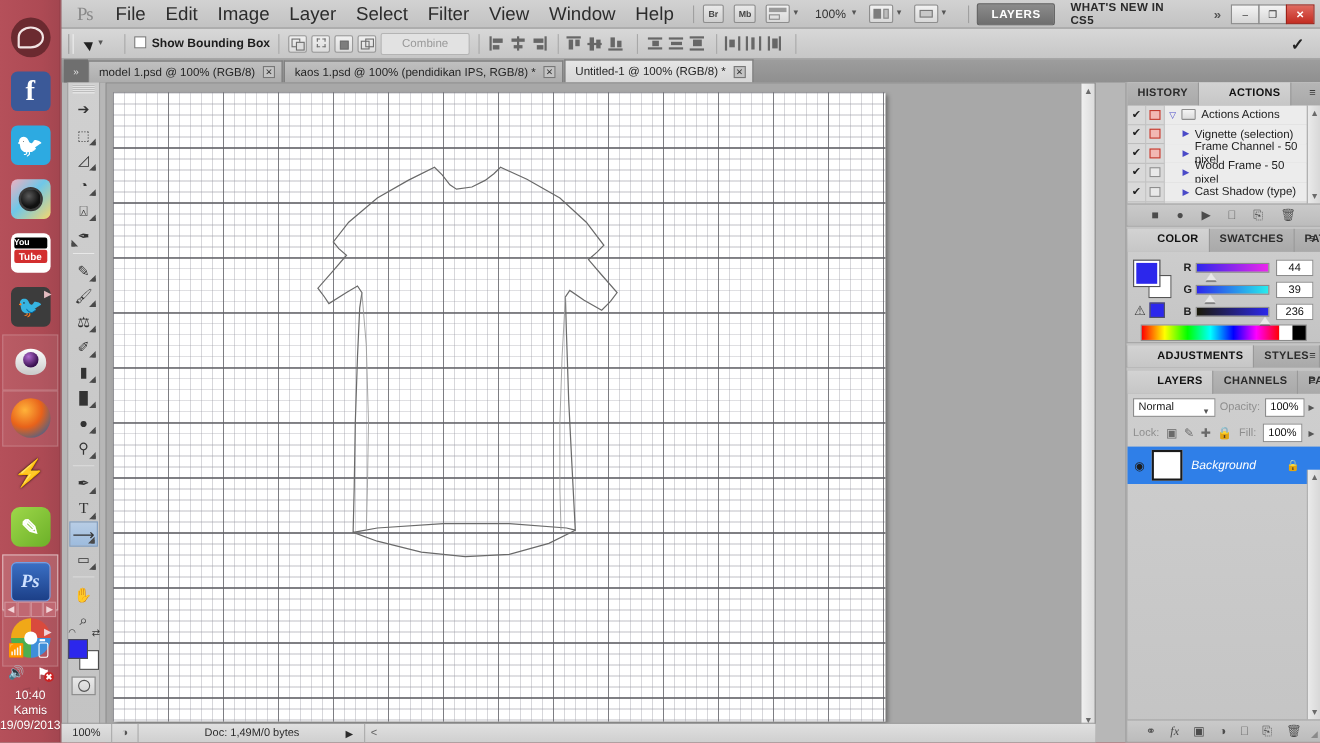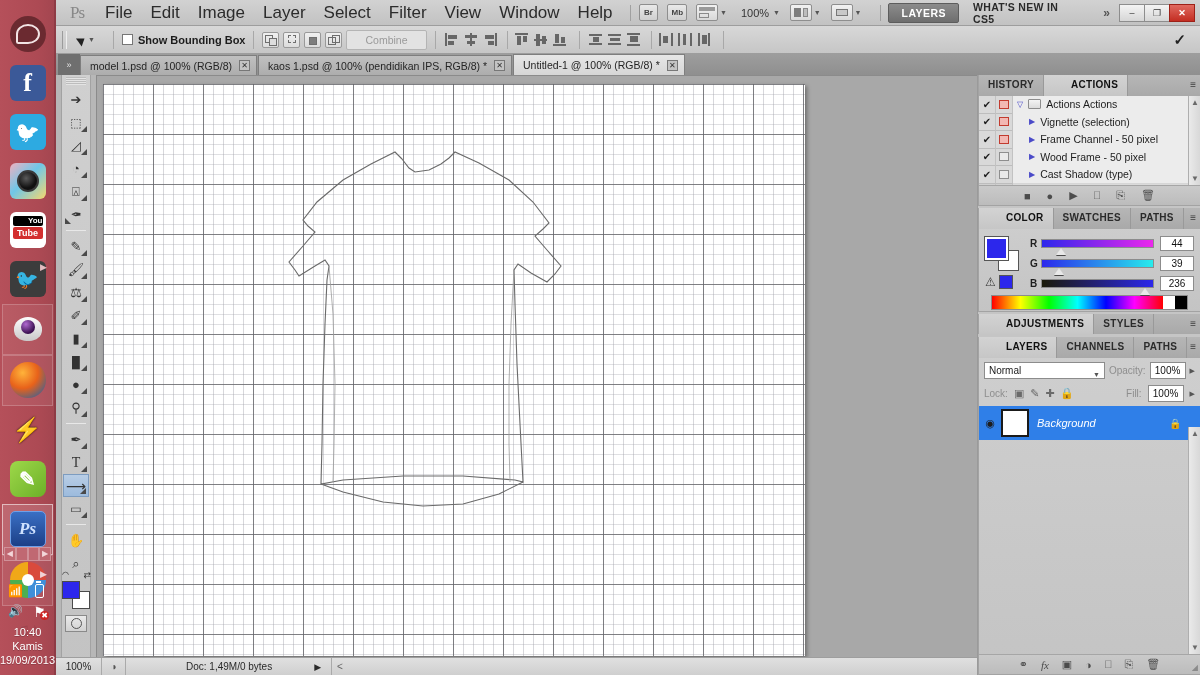--- a/index.html
+++ b/index.html
@@ -28,21 +28,21 @@
   .dock-slot.framed { background:rgba(255,255,255,0.07); border:1px solid rgba(255,255,255,0.20); }
   .dock-slot.active { background:rgba(255,255,255,0.14); border:1px solid rgba(255,255,255,0.55); }
   .ico-opera { background:#6b2a30; border-radius:50%; }
   .ico-opera::before{ content:""; position:absolute; width:20px;height:16px;border:2.5px solid #f2e4e4;border-radius:50% 50% 50% 10%; }
   .ico-fb { background:#3b5998; border-radius:6px; font-family:"Liberation Serif",serif; font-size:26px; line-height:30px;}
   .ico-tw { background:#2daae1; border-radius:6px; }
   .ico-tw::before{content:"\1F426"; font-size:20px; filter: grayscale(1) brightness(3);}
   .ico-insta { background:linear-gradient(135deg,#f0b0c0,#6fc7e8 45%,#f5d76e); border-radius:6px;}
   .ico-insta::after{content:""; width:18px;height:18px;border-radius:50%;background:radial-gradient(circle at 40% 35%,#5a5a5a,#111 60%); border:2px solid #3a3a3a;}
   .ico-yt { background:#fff; border-radius:6px; display:block; padding:4px 3px;}
-  .ico-yt .y1{background:#000000;color:#fff;font-size:8px;text-align:right;border-radius:2px;line-height:10px;font-weight:bold}
+  .ico-yt .y1{background:#000000;color:#fff;font-size:8px;text-align:left;border-radius:2px;line-height:10px;font-weight:bold}
   .ico-yt .y2{background:#d32f2f;color:#fff;font-size:9px;text-align:center;border-radius:2px;line-height:12px;margin-top:1px;font-weight:bold}
   .ico-tw2 { background:#3c3c3c; border-radius:6px;}
   .ico-tw2::before{content:"\1F426"; font-size:19px;}
   .ico-cam { background:transparent; }
   .ico-cam::before{content:""; width:28px;height:24px;border-radius:50% 50% 45% 45%;background:linear-gradient(#fdfdfd,#c9c9c9); position:absolute;}
   .ico-cam::after{content:""; width:14px;height:14px;border-radius:50%;background:radial-gradient(circle at 35% 30%,#b06ad0,#3a1050 70%); position:absolute; top:9px;left:11px;}
   .ico-ff { background:radial-gradient(circle at 35% 30%,#ffb33a,#e8621a 45%,#2060a8 95%); border-radius:50%;}
   .ico-winamp { background:transparent; color:#f3f3f3; font-size:24px;}
   .ico-winamp::before{content:"\26A1"; color:#f5e642; text-shadow:0 0 2px #000;}
   .ico-green { background:linear-gradient(135deg,#9ed84a,#6cb028); border-radius:8px;}
@@ -180,21 +180,21 @@
   .statusbar { position:absolute; left:0; bottom:0; width:calc(100% - 205px); height:18px;
                background:linear-gradient(#e0e0e0,#cfcfcf); border-top:1px solid #9e9e9e;
                display:flex; align-items:center; font-size:10px; color:#2a2a2a;}
   .sb-zoom { width:46px; text-align:center; border-right:1px solid #aaa; height:18px; line-height:18px;}
   .sb-ico { width:24px; text-align:center; border-right:1px solid #aaa; height:18px; line-height:18px; font-size:10px; color:#555;}
   .sb-doc { padding-left:60px; }
   .sb-tri { margin-left:42px; font-size:9px;}
   .sb-rest { flex:1; border-left:1px solid #aaa; margin-left:10px; height:18px; line-height:18px; padding-left:5px; color:#666;}
 
   
-  .rdock { position:absolute; right:0; top:0; width:224px; bottom:0; background:#c5c5c5;
+  .rdock { position:absolute; right:0; top:0; width:178px; bottom:0; background:#c5c5c5;
            border-left:1px solid #9a9a9a;margin-left:36px; }
   .pnl { background:linear-gradient(#cfcfcf,#c4c4c4); border:1px solid #a3a3a3; border-top:none; }
   .pnl-tabs { display:flex; height:21px; background:linear-gradient(#b6b6b6,#a9a9a9); align-items:flex-end; position:relative;}
   .ptab { font-size:10px; font-weight:bold; letter-spacing:0.3px; color:#2b2b2b; padding:4px 9px 4px 9px;
           height:21px; border-right:1px solid #999;}
   .ptab.active { background:linear-gradient(#d3d3d3,#c6c6c6); color:#111;padding-left:27px; }
   .pmenu { position:absolute; right:4px; top:4px; font-size:10px; color:#3b3b3b;}
   .act-row { display:flex; align-items:center; height:17.5px; background:#d9d9d9; border-bottom:1px solid #bdbdbd;
              font-size:10.5px; color:#1d1d1d; }
   .act-chk { width:17px; text-align:center; border-right:1px solid #c2c2c2; height:17.5px; line-height:17px; font-size:10px;}

